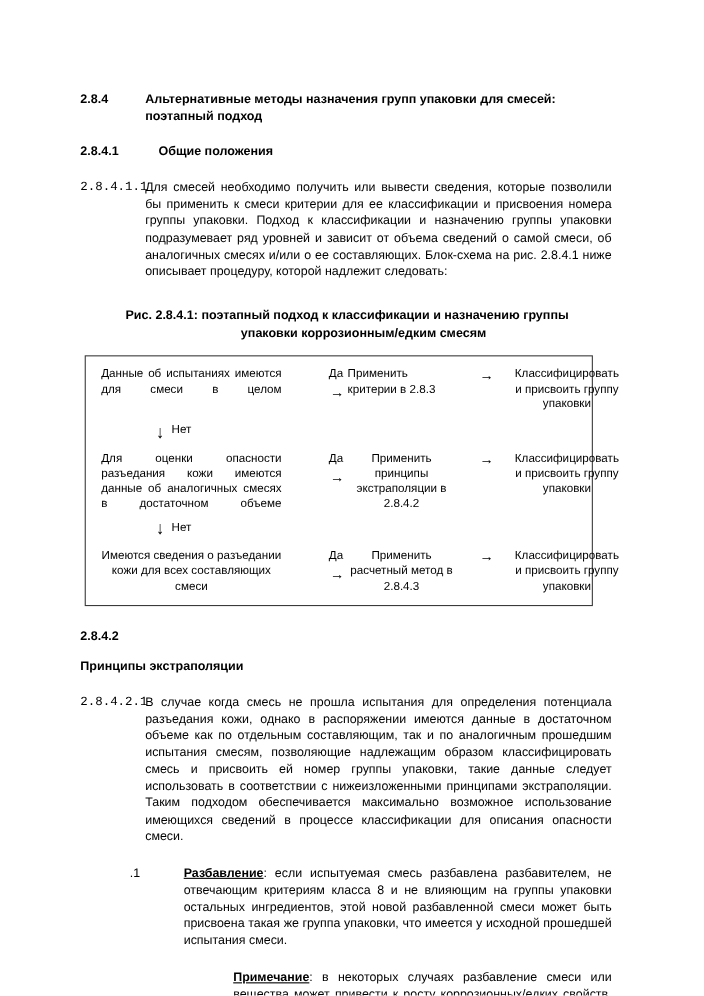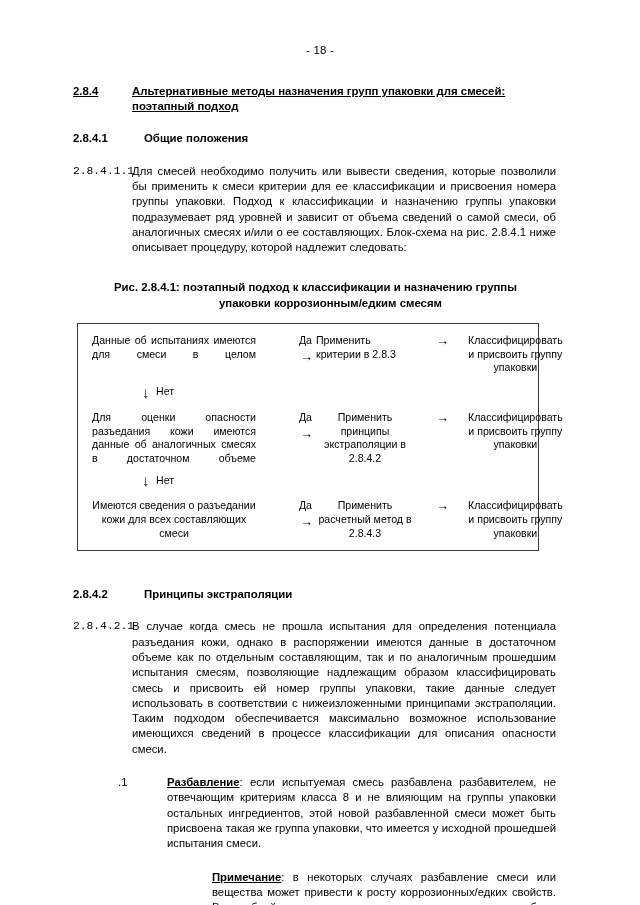--- a/index.html
+++ b/index.html
@@ -51,21 +51,21 @@
     margin-bottom: 0;
   }
   .h-num {
     flex: 0 0 auto;
     width: 59px;
   }
   .h-text {
     flex: 1 1 auto;
   }
 
-  .h2 { margin-top: 0; text-decoration: underline; }
+  .h2 { margin-top: 0; }
   .h3 { margin-top: 17px; gap: 12px; }
 
   .para {
     display: flex;
     align-items: flex-start;
     font-size: 11.3px;
     line-height: 15.3px;
     margin-top: 17px;
   }
   .p-num {
@@ -206,21 +206,20 @@
     line-height: 15.3px;
     text-align: justify;
   }
   b.inline { font-weight: bold; text-decoration: underline; }
 </style>
 </head>
 <body>
 
 <div class="page">
 
-  <div class="page-number">- 18 -</div>
 
   <div class="content">
 
     <div class="h-block h2">
       <span class="h-num">2.8.4</span>
       <span class="h-text">Альтернативные методы назначения групп упаковки для смесей: поэтапный подход</span>
     </div>
 
     <div class="h-block h3">
       <span class="h-num">2.8.4.1</span>
@@ -285,21 +284,21 @@
           <span class="word">Да</span>
           <span class="arrow">→</span>
         </div>
         <div class="cell-action center">Применить расчетный метод в 2.8.4.3</div>
         <div class="cell-arrow2">→</div>
         <div class="cell-result">Классифицировать и присвоить группу упаковки</div>
       </div>
 
     </div>
 
-    <div class="h-block h3" style="margin-top:36px;">
+    <div class="h-block h3" style="margin-top:21px;flex-direction:column;">
       <span class="h-num">2.8.4.2</span>
       <span class="h-text">Принципы экстраполяции</span>
     </div>
 
     <div class="para">
       <span class="p-num">2.8.4.2.1</span>
       <span class="p-body">В случае когда смесь не прошла испытания для определения потенциала разъедания кожи, однако в распоряжении имеются данные в достаточном объеме как по отдельным составляющим, так и по аналогичным прошедшим испытания смесям, позволяющие надлежащим образом классифицировать смесь и присвоить ей номер группы упаковки, такие данные следует использовать в соответствии с нижеизложенными принципами экстраполяции. Таким подходом обеспечивается максимально возможное использование имеющихся сведений в процессе классификации для описания опасности смеси.</span>
     </div>
 
     <div class="sub-item">

